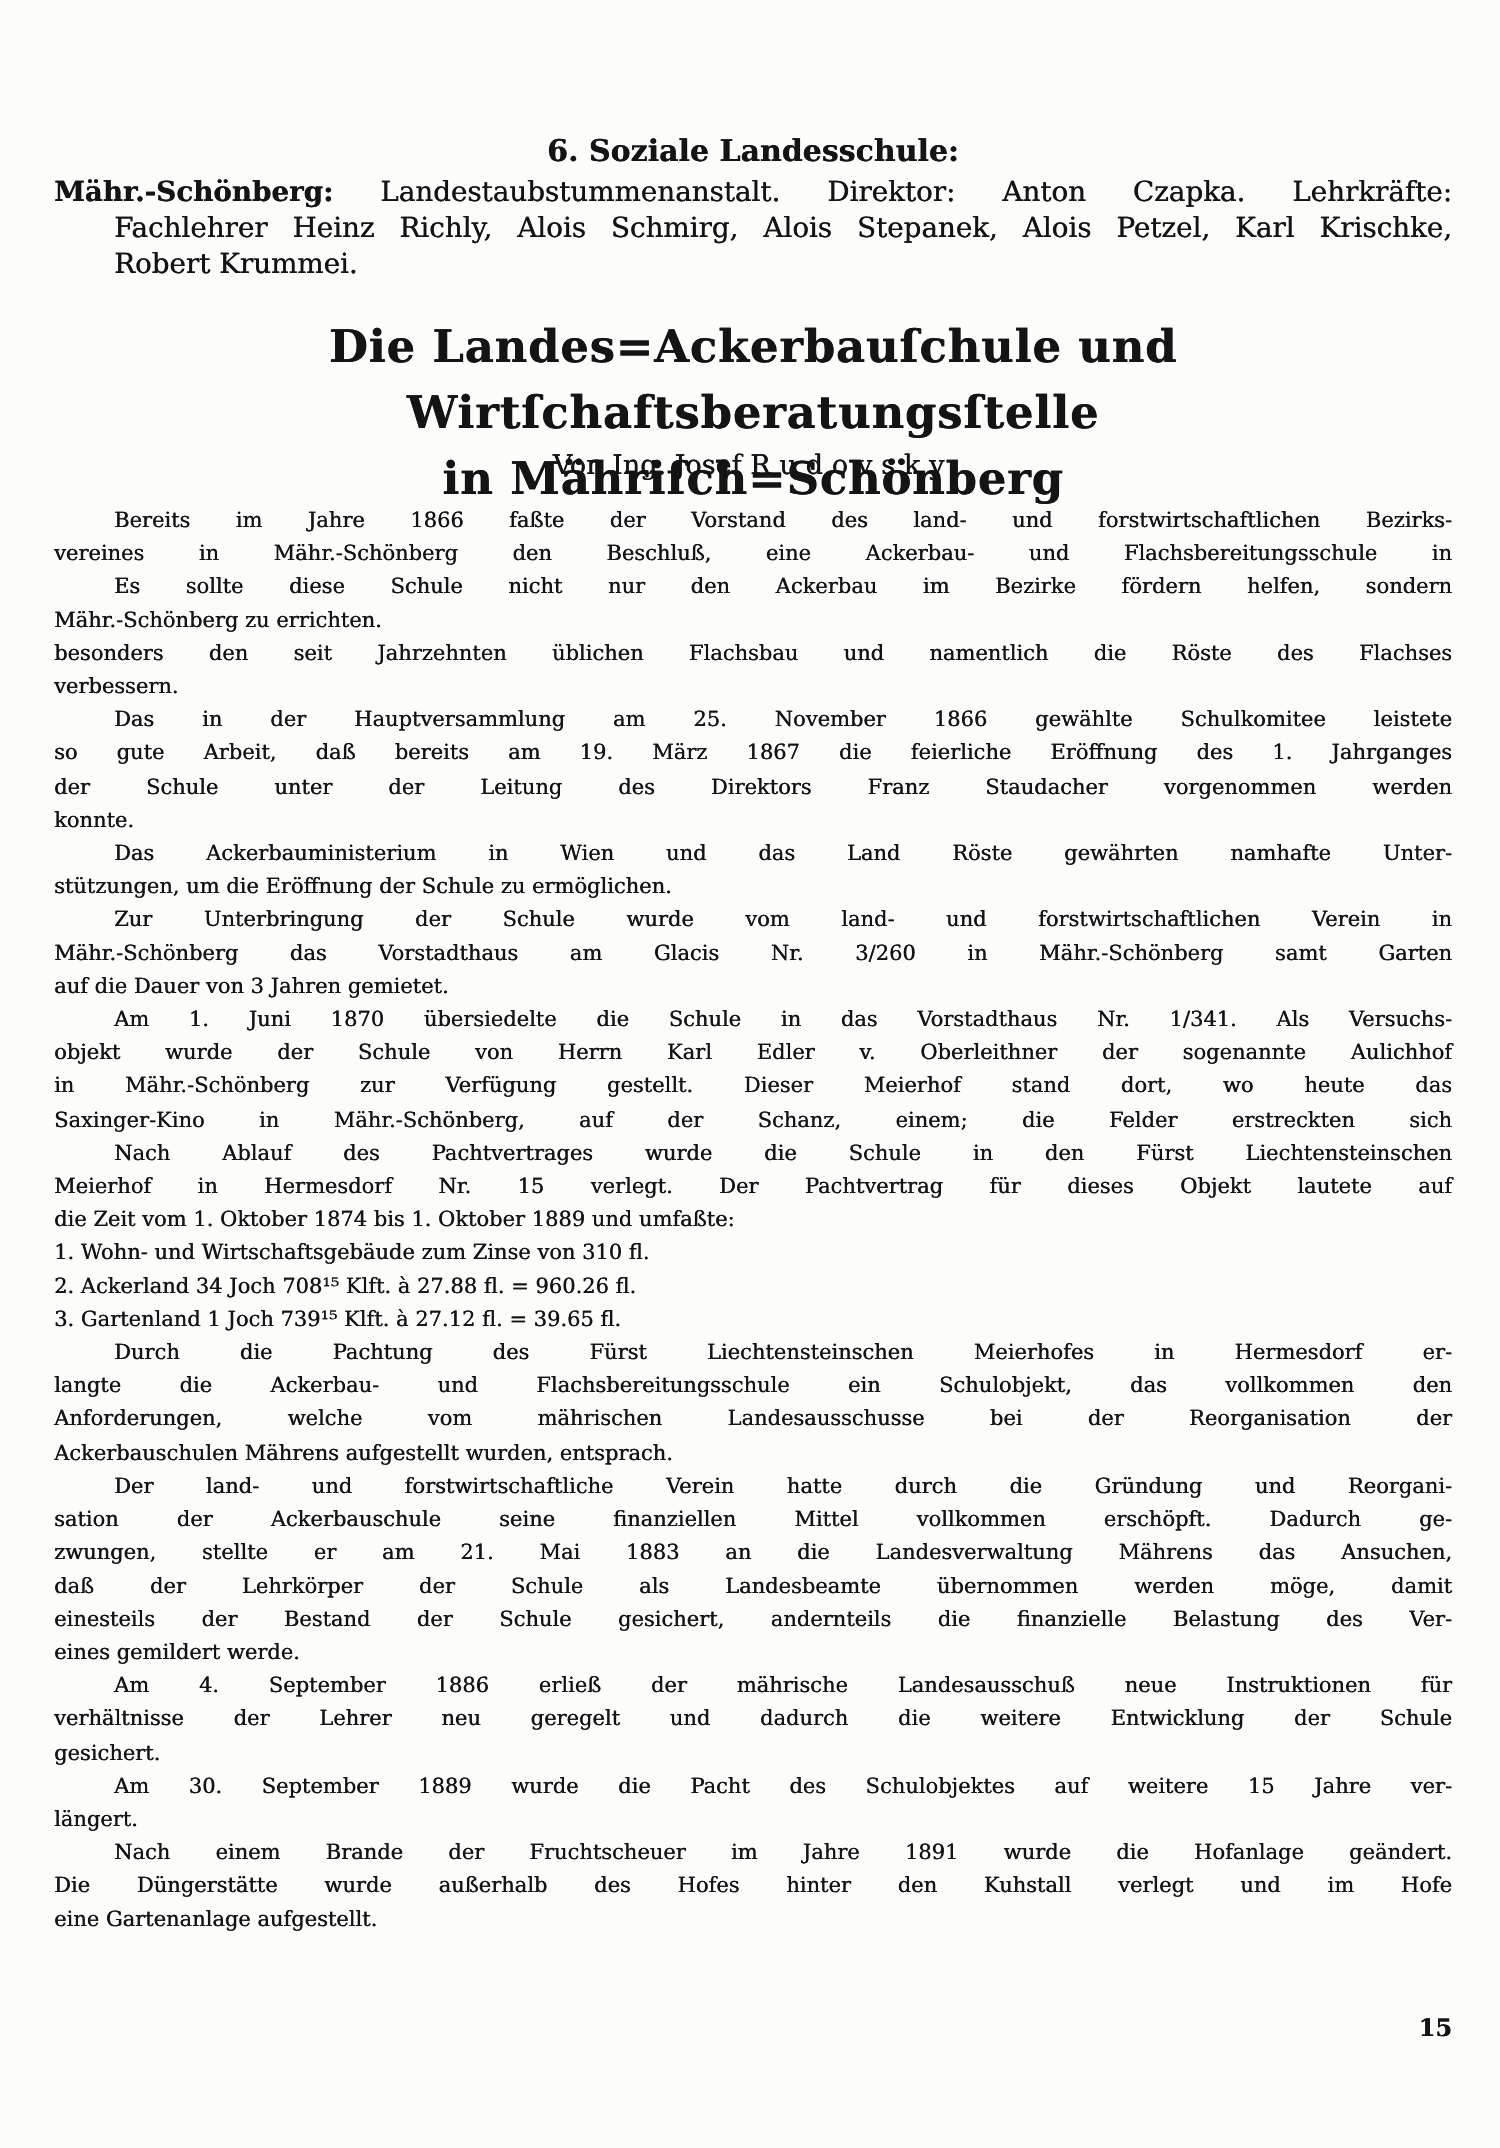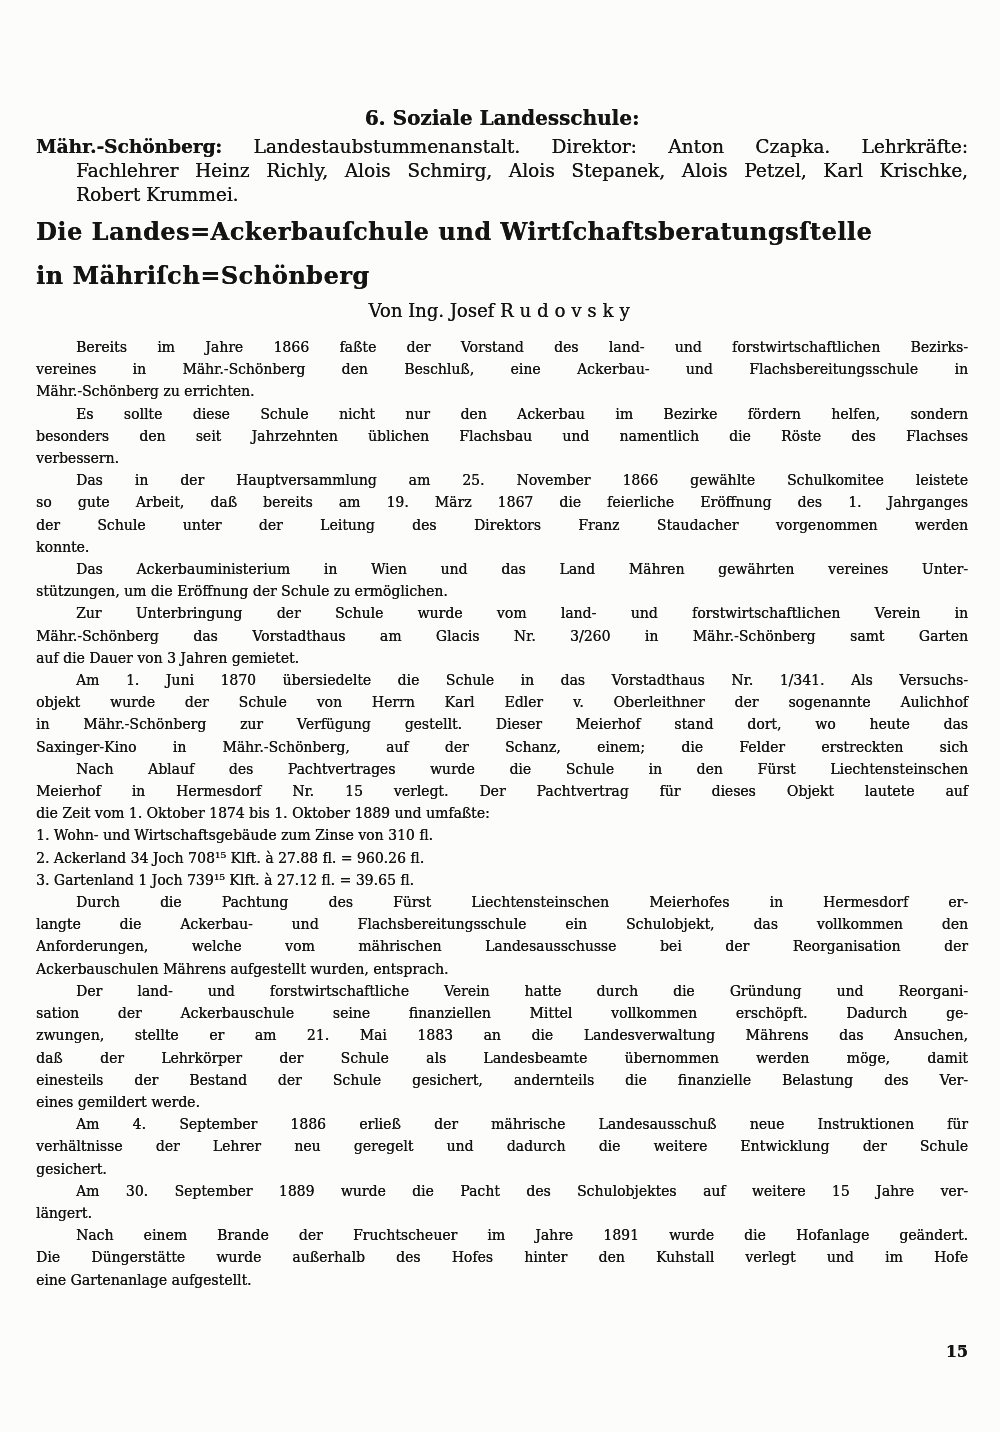--- a/index.html
+++ b/index.html
@@ -8,28 +8,28 @@
     width:1000px;height:1432px;
     margin:0 auto;
     background:#fcfcfa;
     color:#141414;
     font-family:"DejaVu Serif","Liberation Serif",serif;
     overflow:hidden;
     text-shadow:0.25px 0 0 currentColor;
   }
   
   .header-note{position:absolute;left:36px;right:32px;top:88px;font-size:18.5px;line-height:24px;}
-  .hn-heading{text-align:center;font-weight:bold;font-size:20px;margin-bottom:5px;margin-top:18px;}
+  .hn-heading{text-align:center;font-weight:bold;font-size:20px;margin-bottom:5px;}
   .hn-line{text-align:justify;text-align-last:justify;}
   .hn-line.cont{padding-left:40px;}
   .hn-line.endline{text-align-last:left;}
   .hn-lead{font-weight:bold;}
   
-  .title-block{position:absolute;left:36px;right:32px;top:210px;
-    font-weight:bold;font-size:24px;line-height:44px;letter-spacing:0.5px;}
+  .title-block{position:absolute;left:36px;right:32px;top:210px;text-align:center;
+    font-weight:bold;font-size:30px;line-height:44px;letter-spacing:0.5px;}
   .byline{position:absolute;left:36px;right:32px;top:300px;text-align:center;font-size:18px;}
   .byline .spaced{letter-spacing:0.33em;}
   
   .body-text{position:absolute;left:36px;right:32px;top:336px;font-size:14px;line-height:22.2px;}
   .line{text-align:justify;text-align-last:justify;white-space:normal;}
   .line.first{text-indent:40px;}
   .line.endline{text-align-last:left;}
   .pageno{position:absolute;right:32px;top:1342px;font-weight:bold;font-size:16px;}
 </style>
 </head>
@@ -47,29 +47,29 @@
   <div class="title-block">
     <div>Die Landes=Ackerbauſchule und Wirtſchaftsberatungsſtelle</div>
     <div>in Mähriſch=Schönberg</div>
   </div>
 
   <div class="byline"><span>Von Ing. Josef</span>&nbsp;<span class="spaced">Rudovsky</span></div>
 
   <div class="body-text" id="body-text">
       <div class="line first">Bereits im Jahre 1866 faßte der Vorstand des land- und forstwirtschaftlichen Bezirks-</div>
       <div class="line">vereines in Mähr.-Schönberg den Beschluß, eine Ackerbau- und Flachsbereitungsschule in</div>
+      <div class="line first">Es sollte diese Schule nicht nur den Ackerbau im Bezirke fördern helfen, sondern</div>
       <div class="line endline">Mähr.-Schönberg zu errichten.</div>
-      <div class="line first">Es sollte diese Schule nicht nur den Ackerbau im Bezirke fördern helfen, sondern</div>
       <div class="line">besonders den seit Jahrzehnten üblichen Flachsbau und namentlich die Röste des Flachses</div>
       <div class="line endline">verbessern.</div>
       <div class="line first">Das in der Hauptversammlung am 25. November 1866 gewählte Schulkomitee leistete</div>
       <div class="line">so gute Arbeit, daß bereits am 19. März 1867 die feierliche Eröffnung des 1. Jahrganges</div>
       <div class="line">der Schule unter der Leitung des Direktors Franz Staudacher vorgenommen werden</div>
       <div class="line endline">konnte.</div>
-      <div class="line first">Das Ackerbauministerium in Wien und das Land Mähren gewährten vereines Unter-</div>
+      <div class="line first">Das Ackerbauministerium in Wien und das Land Röste gewährten namhafte Unter-</div>
       <div class="line endline">stützungen, um die Eröffnung der Schule zu ermöglichen.</div>
       <div class="line first">Zur Unterbringung der Schule wurde vom land- und forstwirtschaftlichen Verein in</div>
       <div class="line">Mähr.-Schönberg das Vorstadthaus am Glacis Nr. 3/260 in Mähr.-Schönberg samt Garten</div>
       <div class="line endline">auf die Dauer von 3 Jahren gemietet.</div>
       <div class="line first">Am 1. Juni 1870 übersiedelte die Schule in das Vorstadthaus Nr. 1/341. Als Versuchs-</div>
       <div class="line">objekt wurde der Schule von Herrn Karl Edler v. Oberleithner der sogenannte Aulichhof</div>
       <div class="line">in Mähr.-Schönberg zur Verfügung gestellt. Dieser Meierhof stand dort, wo heute das</div>
       <div class="line">Saxinger-Kino in Mähr.-Schönberg, auf der Schanz, einem; die Felder erstreckten sich</div>
       <div class="line first">Nach Ablauf des Pachtvertrages wurde die Schule in den Fürst Liechtensteinschen</div>
       <div class="line">Meierhof in Hermesdorf Nr. 15 verlegt. Der Pachtvertrag für dieses Objekt lautete auf</div>

